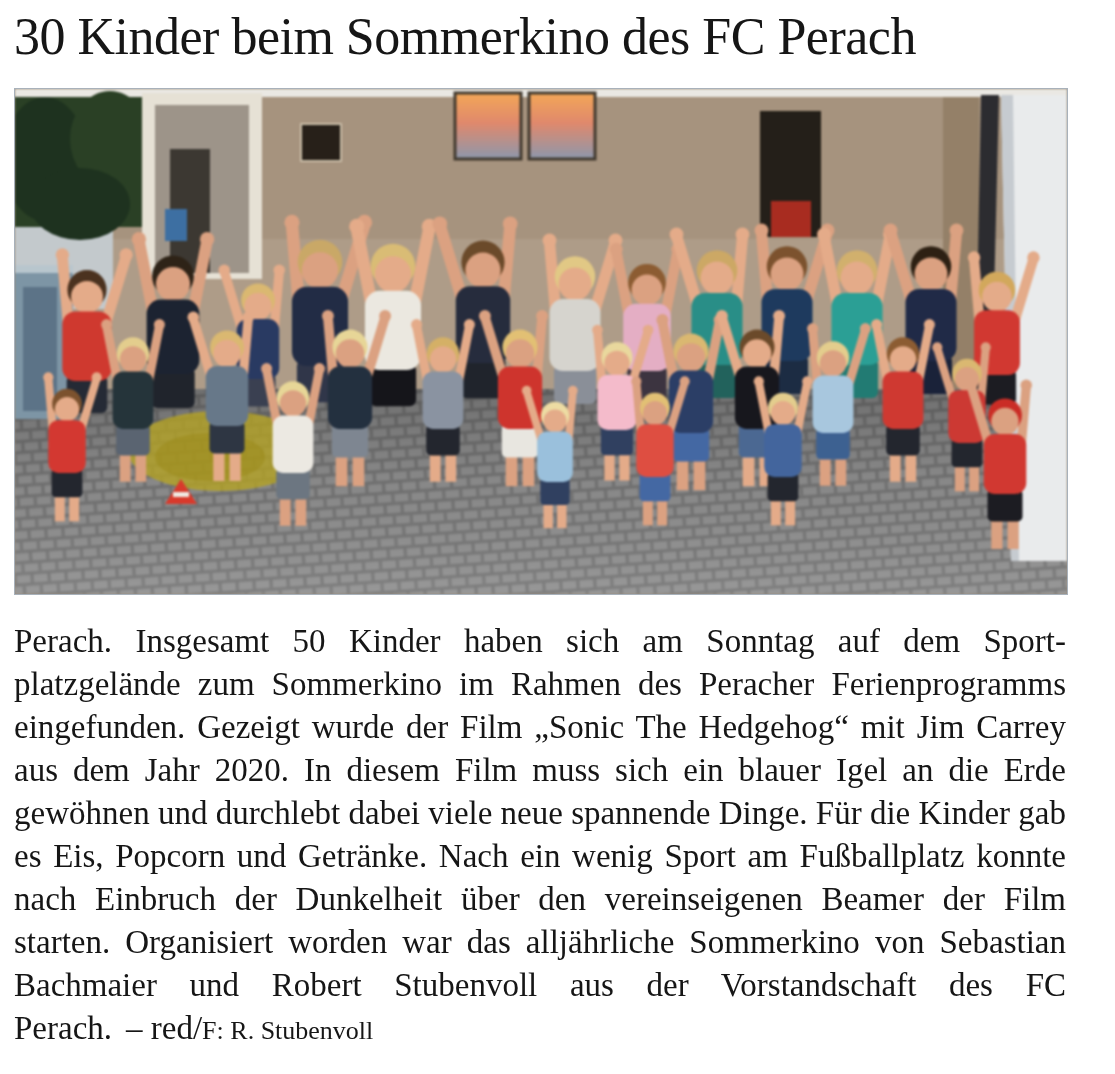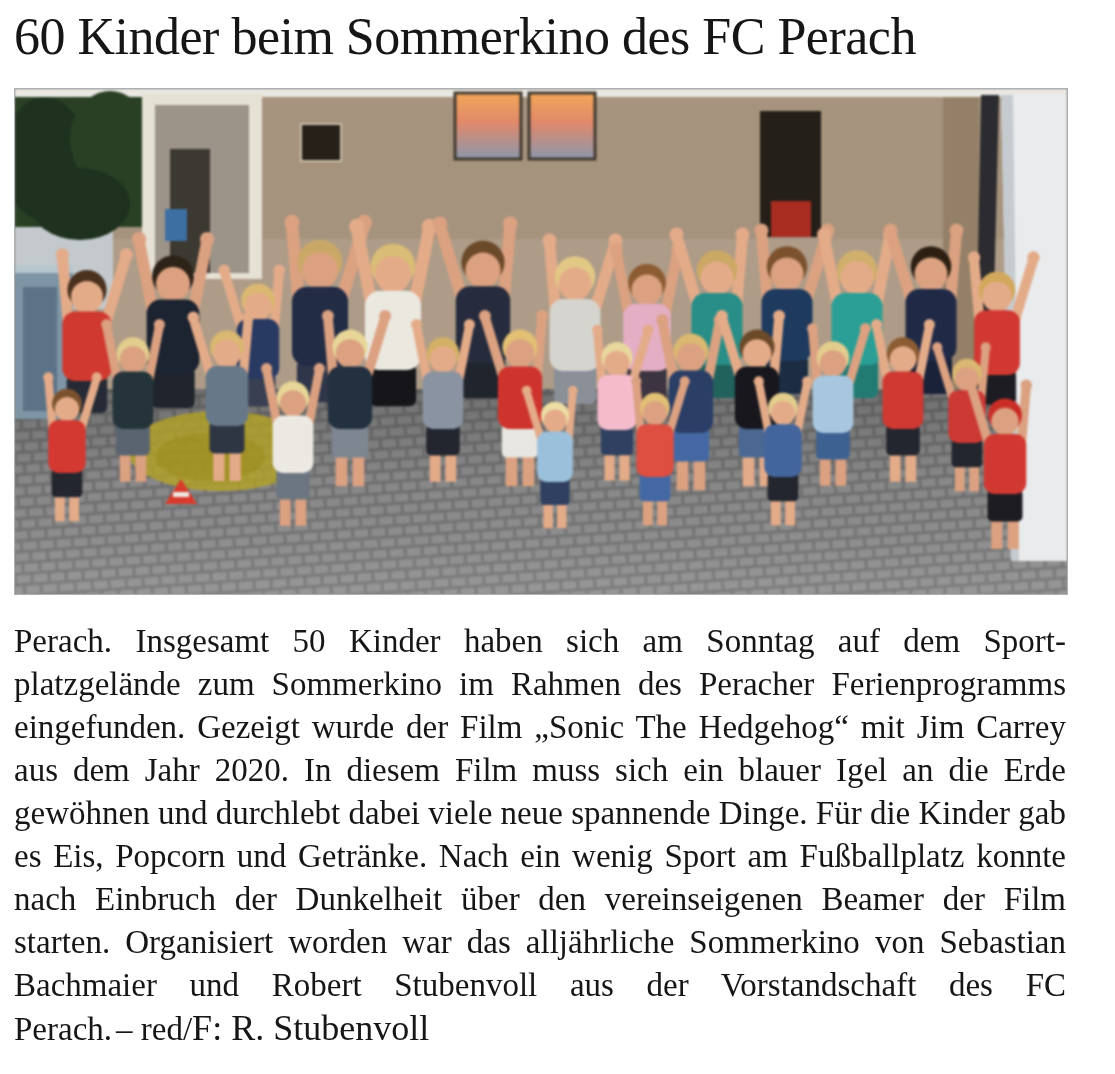--- a/index.html
+++ b/index.html
@@ -16,27 +16,27 @@
     position:absolute;left:14px;top:88px;width:1052px;height:505px;
     border:1px solid #a8b1ba;box-sizing:content-box;background:#9b8c7c;overflow:hidden;
   }
   .photo-frame svg{display:block;filter:blur(1.1px) saturate(1.05);}
   .article{
     position:absolute;left:14px;top:620px;width:1052px;
     font-size:33px;line-height:43px;text-align:justify;
     hyphens:auto;-webkit-hyphens:auto;margin:0;
   }
   .lead-in{font-weight:normal;}
-  .byline{margin-left:4px;white-space:nowrap;}
-  .photo-credit{font-size:36px;white-space:nowrap;}
+  .byline{margin-left:14px;white-space:nowrap;}
+  .photo-credit{font-size:26px;white-space:nowrap;}
 </style>
 </head>
 <body>
 
-<h1 class="headline">60 Kinder beim Sommerkino des FC Perach</h1>
+<h1 class="headline">30 Kinder beim Sommerkino des FC Perach</h1>
 
 <div class="photo-frame">
   <svg width="1052" height="505" viewBox="0 0 1052 505" xmlns="http://www.w3.org/2000/svg" role="img" aria-label="Rund 50 jubelnde Kinder mit erhobenen Armen auf dem gepflasterten Sportplatzgelände vor dem Vereinsheim des FC Perach, rechts eine weiße Leinwand">
     <defs>
       <linearGradient id="posterGrad" x1="0" y1="0" x2="0" y2="1">
         <stop offset="0" stop-color="#f0a85c"></stop>
         <stop offset="0.45" stop-color="#dd8a6e"></stop>
         <stop offset="1" stop-color="#8d97ab"></stop>
       </linearGradient>
       <linearGradient id="pavShade" x1="0" y1="0" x2="0" y2="1">

